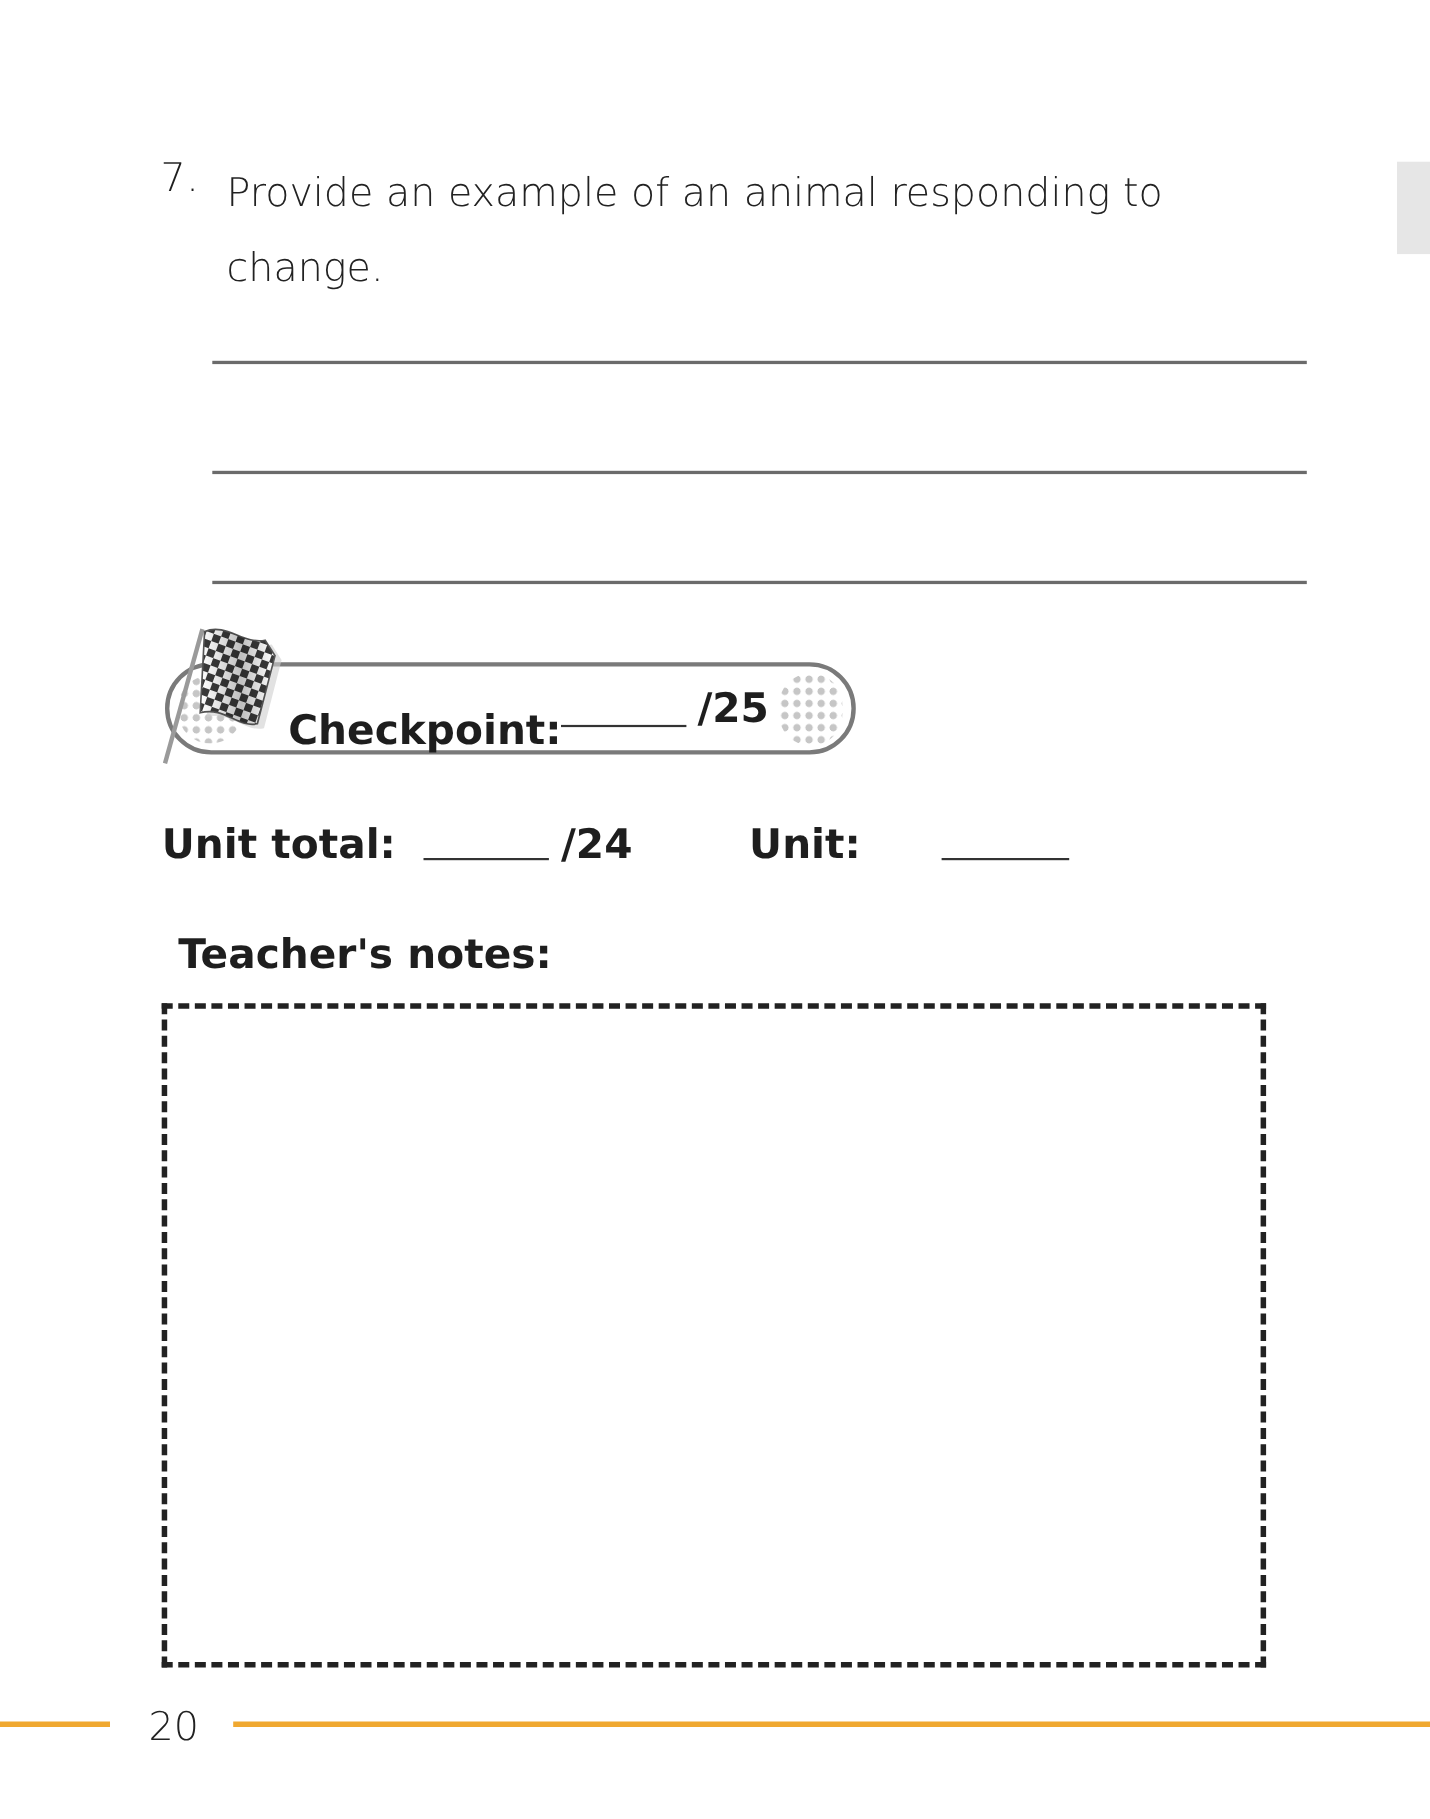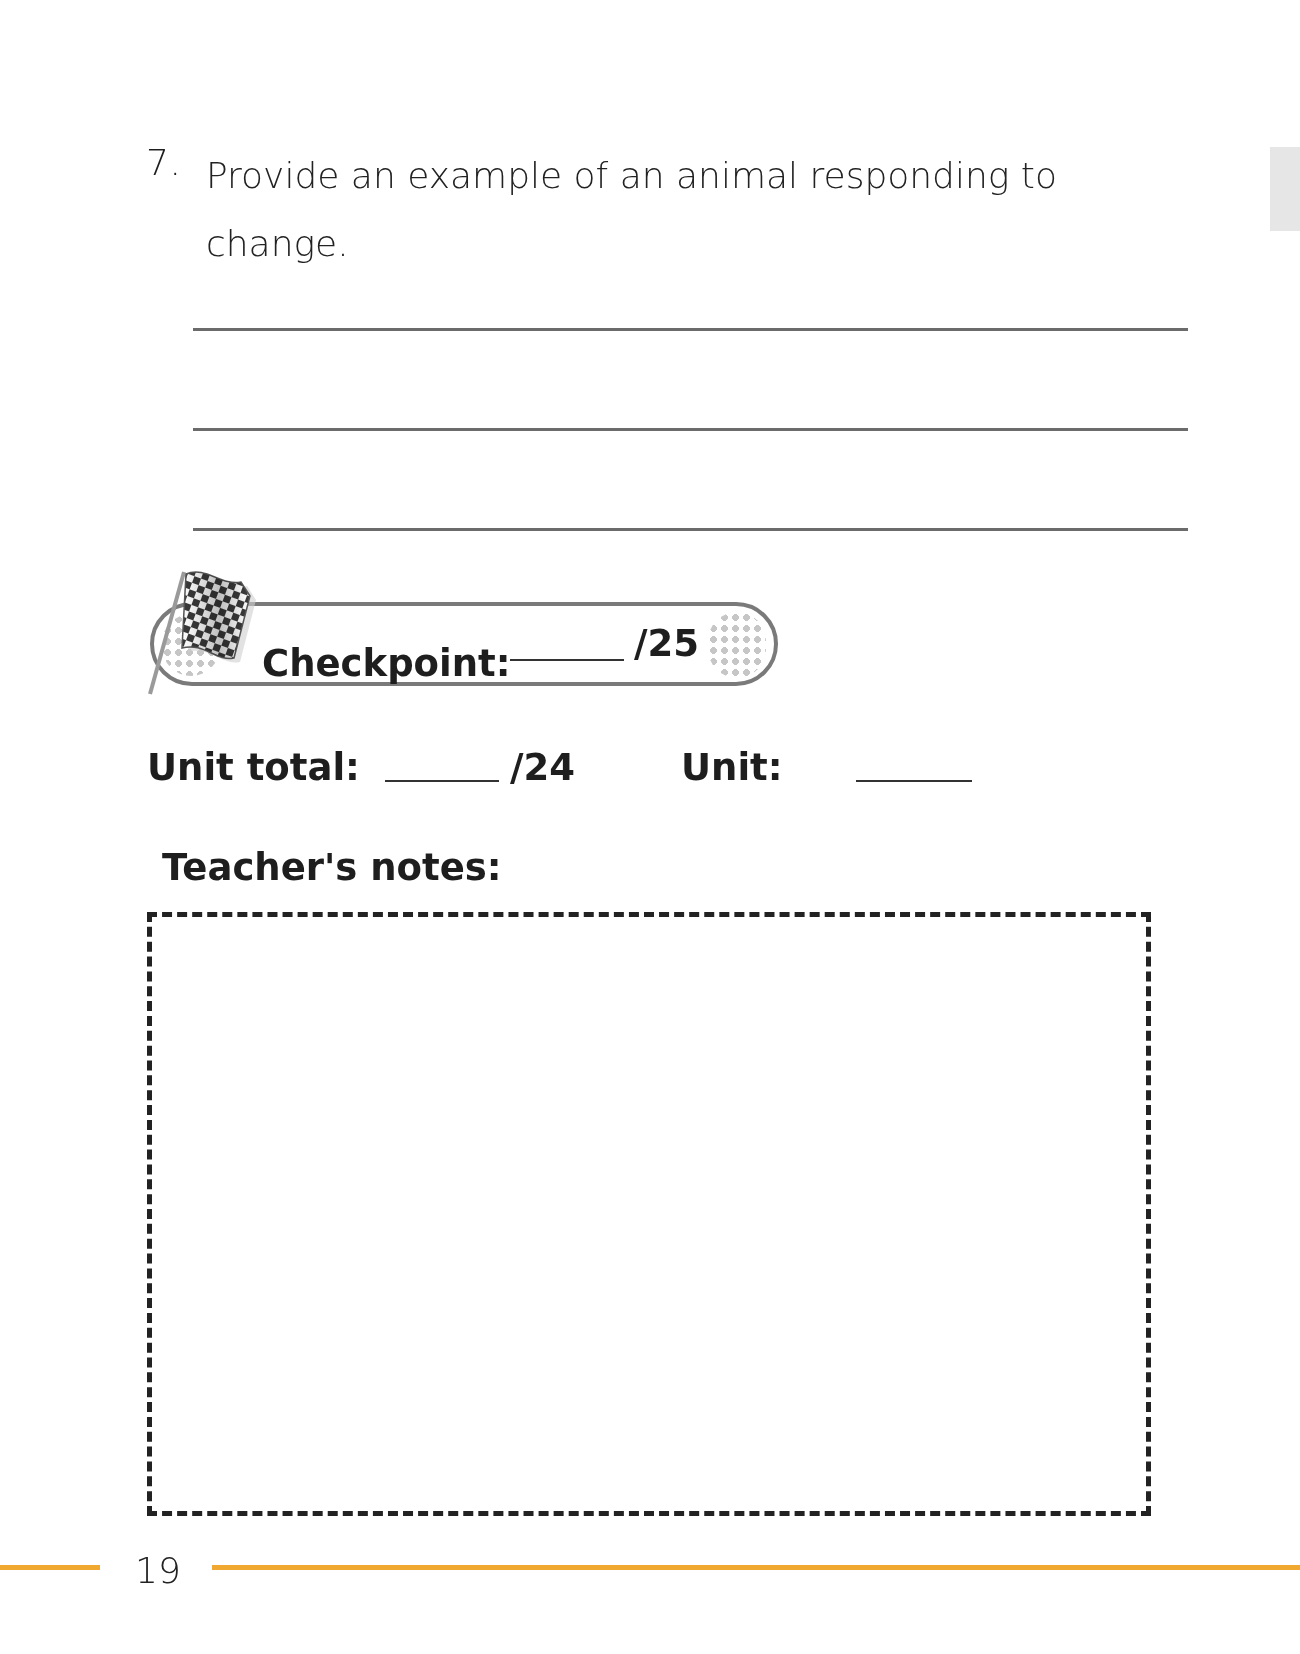--- a/index.html
+++ b/index.html
@@ -81,14 +81,14 @@
 <div class="abs blank" style="left:385px; top:780px; width:114px;"></div>
 <div class="abs bold-label" style="left:510px; top:746px;">/24</div>
 
 <div class="abs bold-label" style="left:681px; top:746px;">Unit:</div>
 <div class="abs blank" style="left:856px; top:780px; width:116px;"></div>
 
 <div class="abs bold-label" style="left:147px; top:846px;margin-left:15px;">Teacher's notes:</div>
 <div class="abs notes-box"></div>
 
 <div class="abs footer-line" style="left:0; width:100px;"></div>
-<div class="abs page-num">19</div>
+<div class="abs page-num">20</div>
 <div class="abs footer-line" style="left:212px; width:1088px;"></div>
 
 </body></html>

